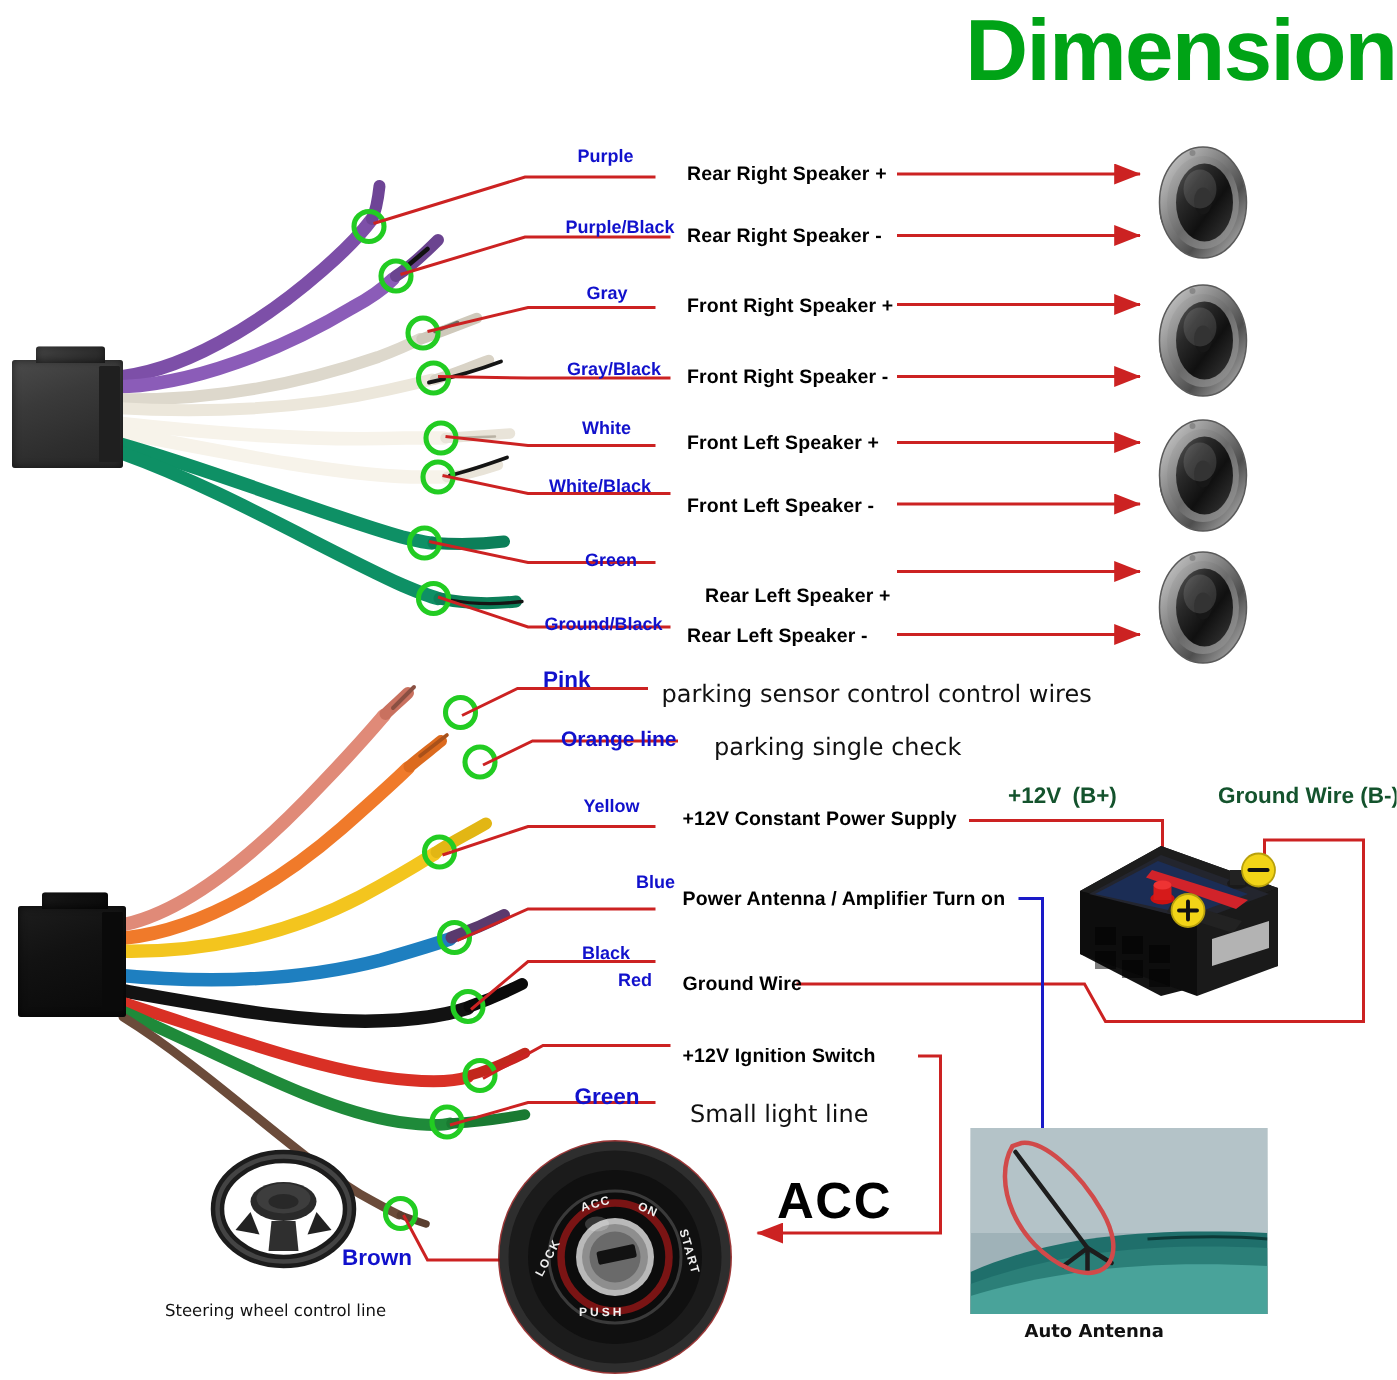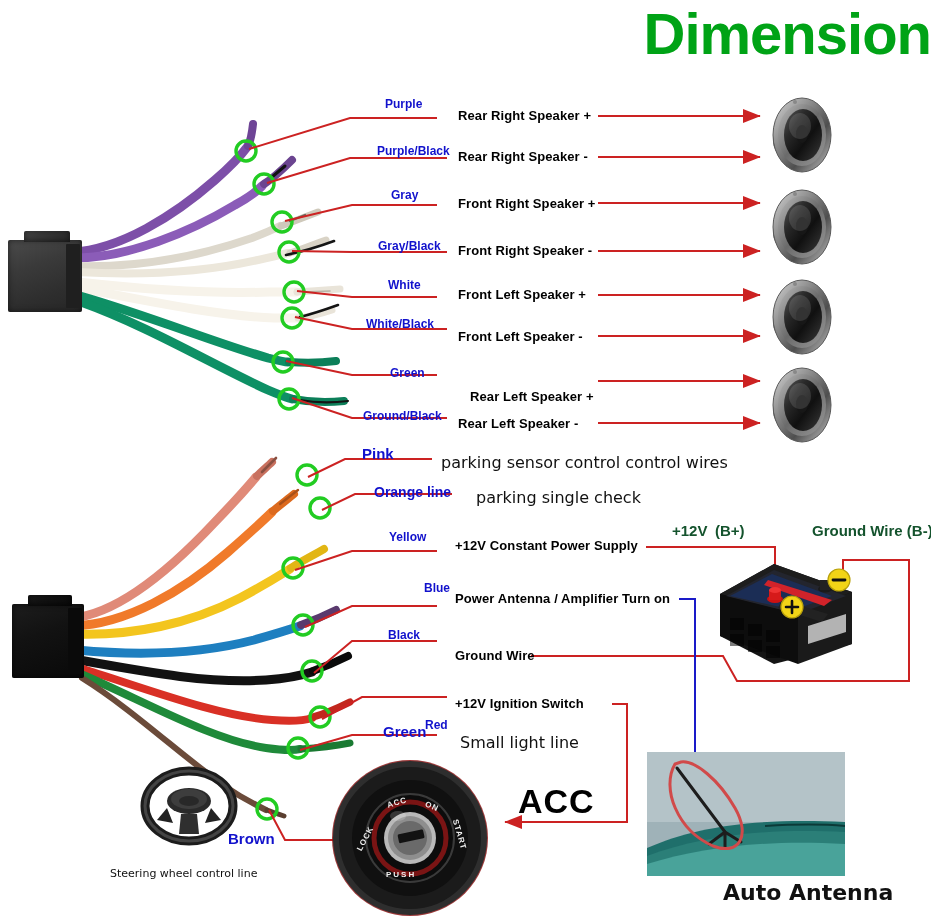--- a/index.html
+++ b/index.html
@@ -17,22 +17,22 @@
   .wcolor{position:absolute;color:#1111cc;font-weight:bold;font-size:12px;
           white-space:nowrap;letter-spacing:0px;}
   .wfunc{position:absolute;color:#000;font-weight:bold;font-size:13px;
          white-space:nowrap;letter-spacing:0.1px;}
   .wfunc-lt{position:absolute;color:#111;font-weight:400;font-size:16px;
             white-space:nowrap;font-family:"DejaVu Sans",sans-serif;}
   .capt{position:absolute;color:#111;font-weight:400;font-size:11px;white-space:nowrap;
         font-family:"DejaVu Sans",sans-serif;}
   .bold-note{position:absolute;color:#14532d;font-weight:bold;font-size:15px;white-space:nowrap;}
   .acc-txt{position:absolute;color:#000;font-weight:bold;font-size:34px;letter-spacing:1px;}
-  .capt-bold{position:absolute;color:#111;font-weight:bold;font-size:22px;white-space:nowrap;
-             font-family:"DejaVu Sans",sans-serif;margin-left:40px;}
+  .capt-bold{position:absolute;color:#111;font-weight:bold;font-size:12px;white-space:nowrap;
+             font-family:"DejaVu Sans",sans-serif;}
 
   
   .conn{position:absolute;border-radius:2px;}
   .conn-top{background:linear-gradient(160deg,#4b4b4b 0%,#3a3a3a 35%,#2e2e2e 70%,#262626 100%);
             box-shadow:inset 0 0 6px rgba(0,0,0,.55);}
   .conn-bot{background:linear-gradient(160deg,#1d1d1d 0%,#121212 40%,#090909 100%);
             box-shadow:inset 0 0 6px rgba(0,0,0,.7);}
   .conn-tab{position:absolute;border-radius:2px 2px 0 0;}
   
   .antbox{position:absolute;left:647px;top:752px;width:198px;height:124px;
@@ -370,21 +370,21 @@
   <div class="wfunc" style="left:458px;top:287px;">Front Left Speaker +</div>
   <div class="wfunc" style="left:458px;top:329px;">Front Left Speaker -</div>
   <div class="wfunc" style="left:458px;top:389px;padding-left:12px;">Rear Left Speaker +</div>
   <div class="wfunc" style="left:458px;top:416px;">Rear Left Speaker -</div>
 
   <div class="wcolor" style="left:362px;top:445px;font-size:15px;">Pink</div>
   <div class="wcolor" style="left:374px;top:484px;font-size:14px;">Orange line</div>
   <div class="wcolor" style="left:389px;top:530px;">Yellow</div>
   <div class="wcolor" style="left:392px;top:581px;margin-left:32px;">Blue</div>
   <div class="wcolor" style="left:388px;top:628px;">Black</div>
-  <div class="wcolor" style="left:412px;top:718px;margin-left:13px;">Red</div>
+  <div class="wcolor" style="left:412px;top:646px;">Red</div>
   <div class="wcolor" style="left:383px;top:723px;font-size:15px;">Green</div>
   <div class="wcolor" style="left:228px;top:830px;font-size:15px;">Brown</div>
 
   <div class="wfunc-lt" style="left:441px;top:453px;">parking sensor control control wires</div>
   <div class="wfunc-lt" style="left:476px;top:488px;">parking single check</div>
   <div class="wfunc" style="left:455px;top:538px;">+12V Constant Power Supply</div>
   <div class="wfunc" style="left:455px;top:591px;">Power Antenna / Amplifier Turn on</div>
   <div class="wfunc" style="left:455px;top:648px;">Ground Wire</div>
   <div class="wfunc" style="left:455px;top:696px;">+12V  Ignition Switch</div>
   <div class="wfunc-lt" style="left:460px;top:733px;font-size:16px;">Small light line</div>

